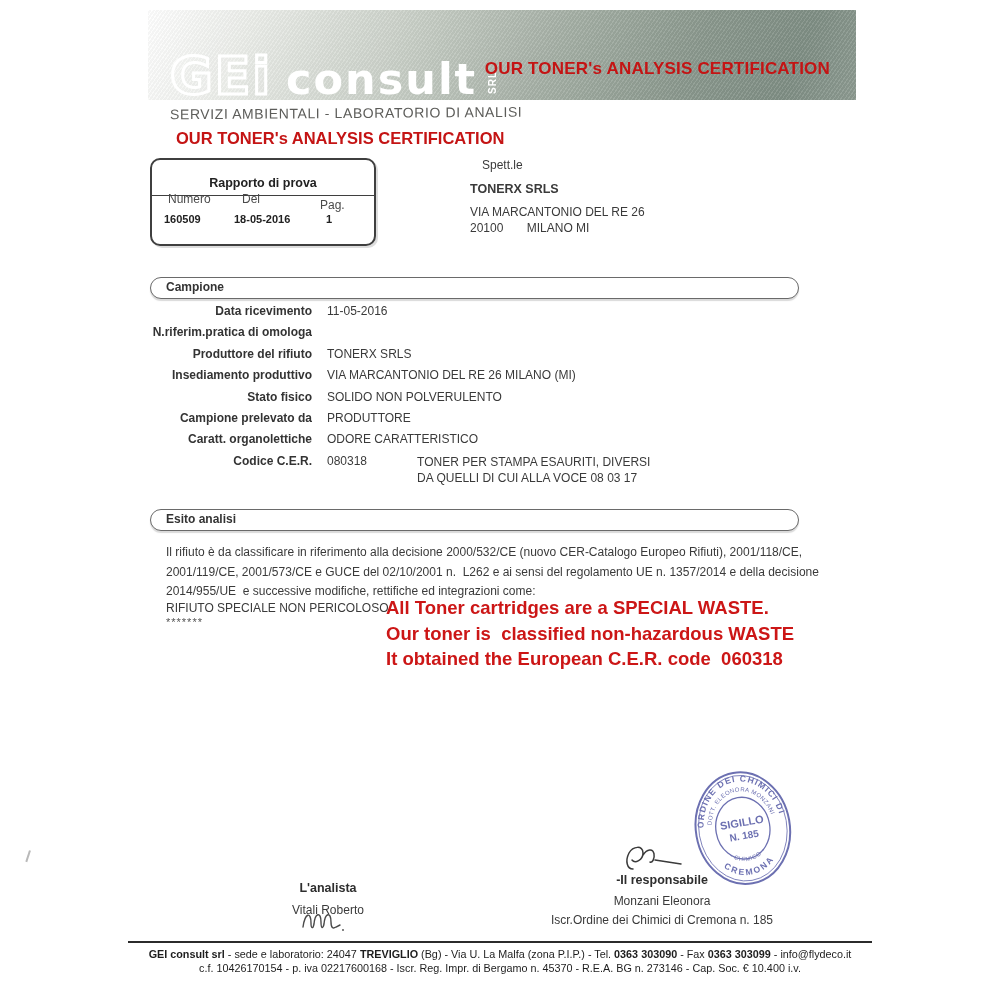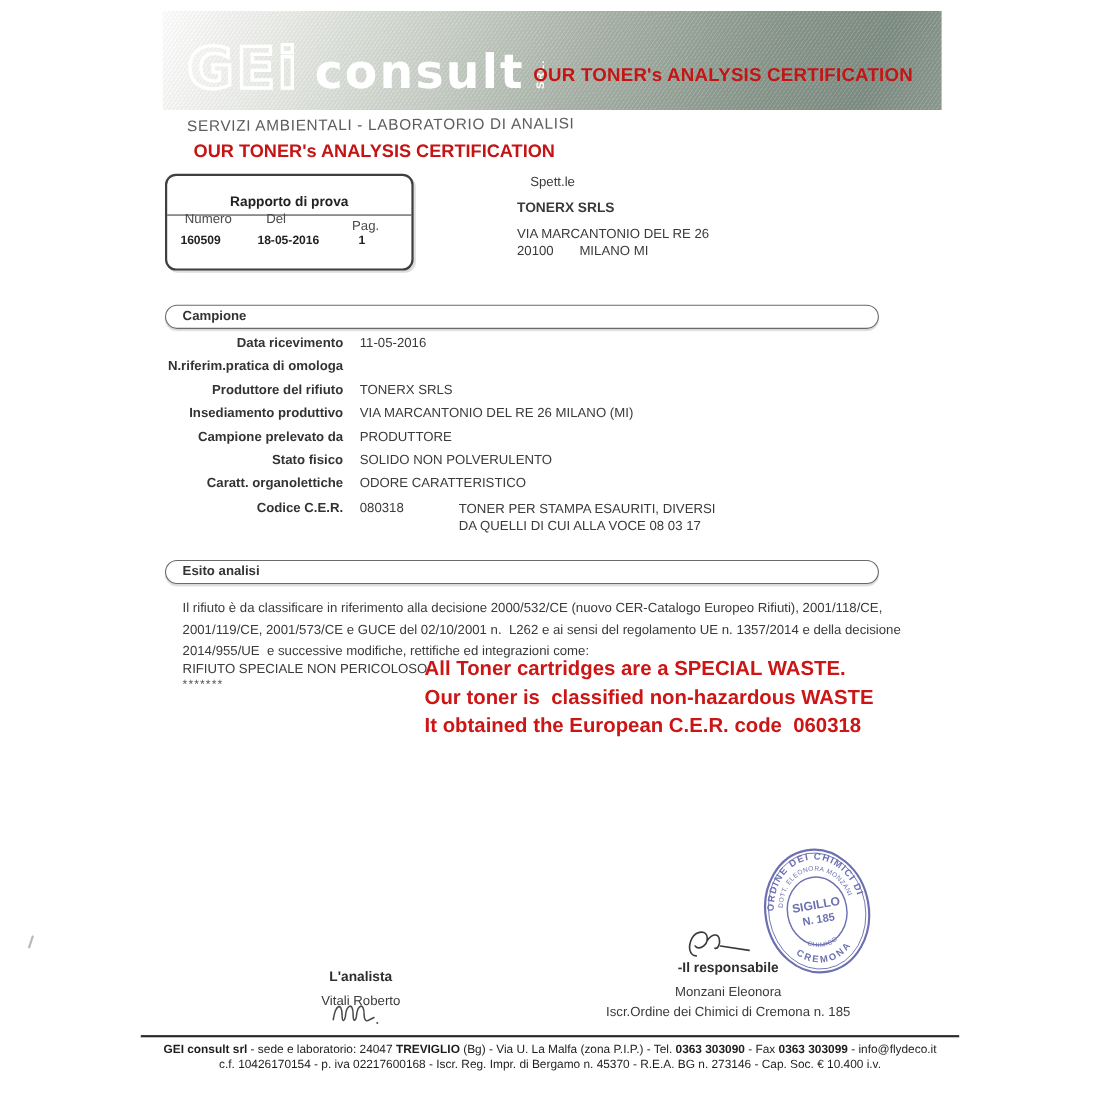--- a/index.html
+++ b/index.html
@@ -8,21 +8,21 @@
     position:relative; width:1000px; height:1000px; background:#ffffff;
     font-family:"Liberation Sans", sans-serif; color:#333; overflow:hidden;
   }
   
   .banner {
     position:absolute; left:148px; top:10px; width:708px; height:90px;
     background:
       repeating-linear-gradient(125deg, rgba(255,255,255,0.10) 0 1px, rgba(0,0,0,0.03) 1px 3px),
       linear-gradient(112deg, #ffffff 0%, #eceeea 14%, #cdd3cb 34%, #a8b2a8 55%, #8a988d 76%, #7f8e84 90%, #8d9b91 100%);
   }
-  .logo { position:absolute; left:22px; top:27px; display:flex; align-items:baseline; }
+  .logo { position:absolute; left:22px; top:40px; display:flex; align-items:baseline; }
   .logo-gei {
     font-family:"DejaVu Sans", sans-serif; font-weight:bold; font-size:52px; line-height:1;
     letter-spacing:2px; color:rgba(255,255,255,0.12); -webkit-text-stroke:3px #ffffff;
   }
   .logo-consult {
     font-family:"DejaVu Sans", sans-serif; font-weight:bold; font-size:43px; line-height:1;
     color:#ffffff; margin-left:14px; letter-spacing:2px; text-transform:lowercase;
   }
   .logo-srl {
     font-size:10px; font-weight:bold; color:#ffffff; display:inline-block;
@@ -145,26 +145,26 @@
     </div>
     <div class="field-row">
       <div class="flabel">Produttore del rifiuto</div>
       <div class="fvalue">TONERX SRLS</div>
     </div>
     <div class="field-row">
       <div class="flabel">Insediamento produttivo</div>
       <div class="fvalue">VIA MARCANTONIO DEL RE 26 MILANO (MI)</div>
     </div>
     <div class="field-row">
+      <div class="flabel">Stato fisico</div>
+      <div class="fvalue">SOLIDO NON POLVERULENTO</div>
+    </div>
+    <div class="field-row">
       <div class="flabel">Campione prelevato da</div>
       <div class="fvalue">PRODUTTORE</div>
-    </div>
-    <div class="field-row">
-      <div class="flabel">Stato fisico</div>
-      <div class="fvalue">SOLIDO NON POLVERULENTO</div>
     </div>
     <div class="field-row">
       <div class="flabel">Caratt. organolettiche</div>
       <div class="fvalue">ODORE CARATTERISTICO</div>
     </div>
     <div class="field-row">
       <div class="flabel">Codice C.E.R.</div>
       <div class="fvalue">080318</div>
       <div class="cer-desc">
         <div>TONER PER STAMPA ESAURITI, DIVERSI</div>

